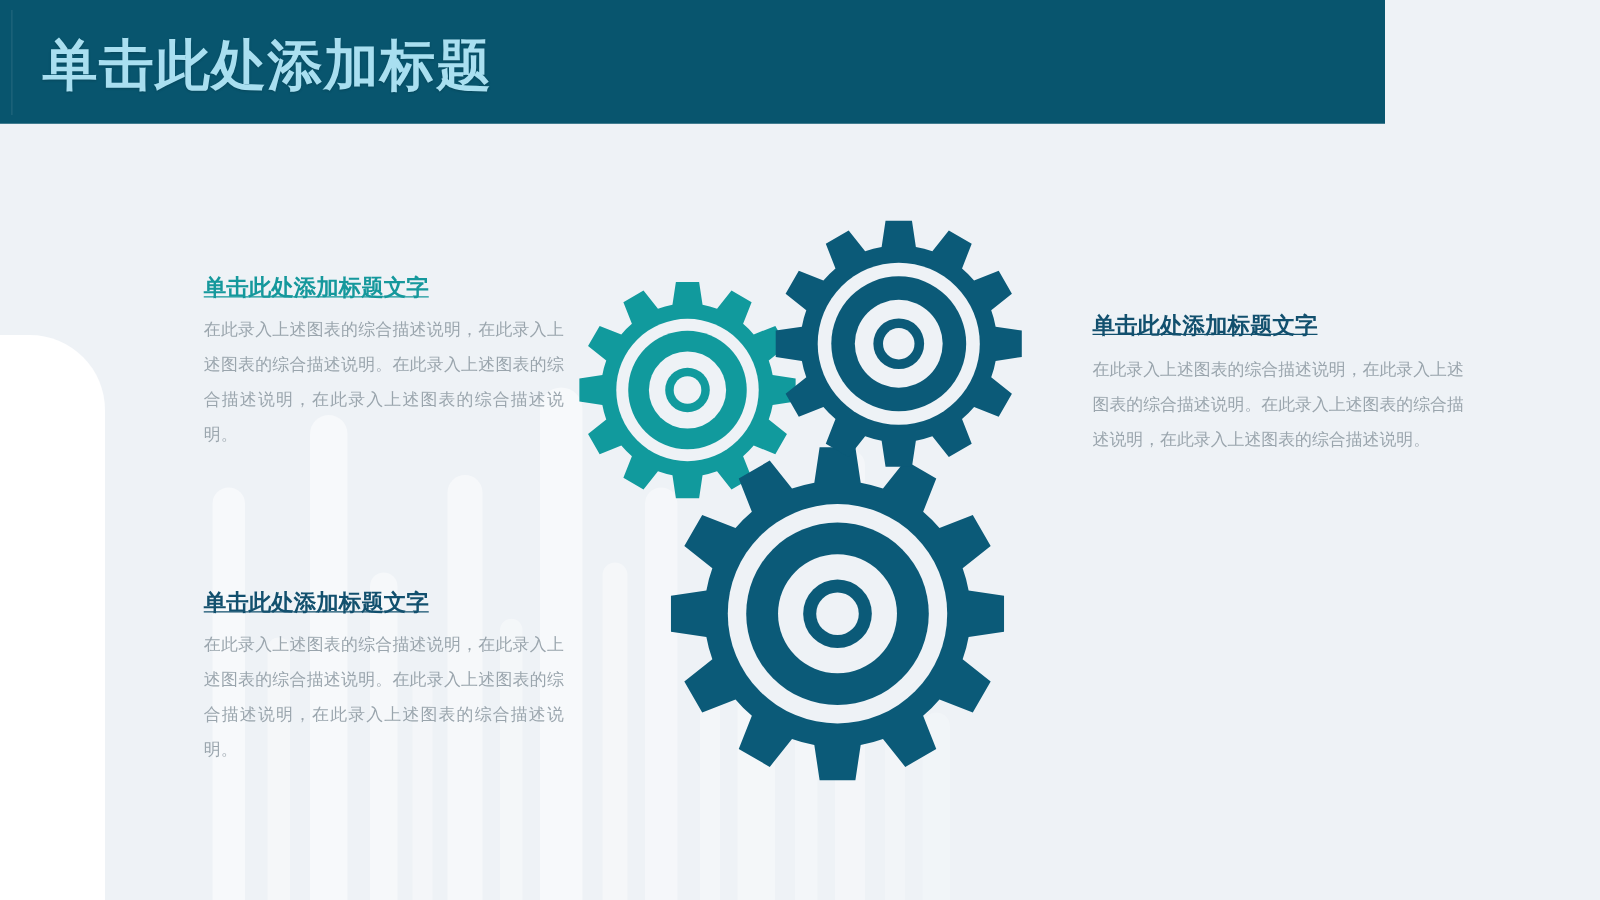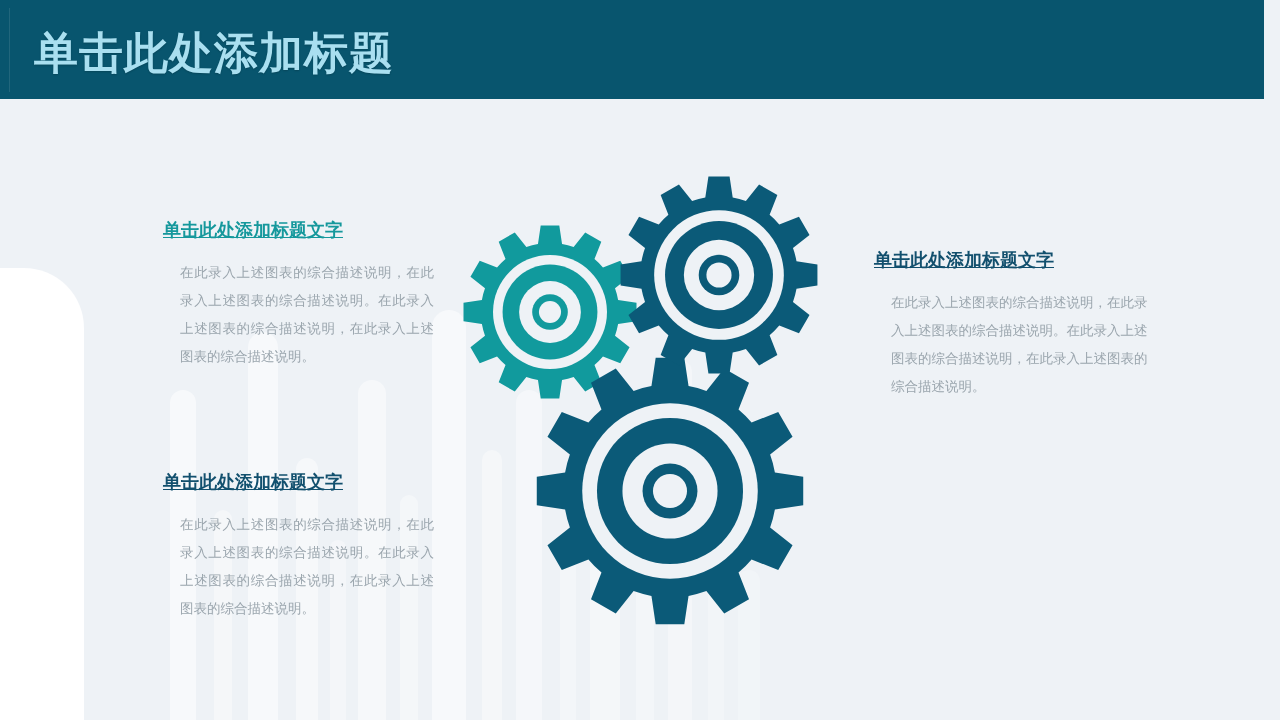--- a/index.html
+++ b/index.html
@@ -8,21 +8,21 @@
     background:#eef2f6;
     font-family:"Liberation Sans","DejaVu Sans",sans-serif;
   }
 
   
   #bg-decor{position:absolute;left:0;top:99px;width:1280px;height:621px;overflow:hidden;}
   .bar{position:absolute;bottom:0;background:#ffffff;border-radius:999px 999px 0 0;}
 
   
   #header{
-    position:absolute;left:0;top:0;width:1264px;height:99px;
+    position:absolute;left:0;top:0;width:1108px;height:99px;
     background:#08556e;
   }
   #header-accent-line{
     position:absolute;left:9px;top:8px;width:1px;height:84px;
     background:rgba(255,255,255,0.10);
   }
   #slide-title{
     position:absolute;left:34px;top:26px;
     font-size:44px;font-weight:bold;color:#a9dff0;
     letter-spacing:1px;line-height:54px;white-space:nowrap;
@@ -35,21 +35,21 @@
 
   
   .block{position:absolute;}
   .block-title{
     font-size:18px;font-weight:bold;line-height:24px;
     margin:0 0 8px 0;white-space:nowrap;text-decoration:underline;
   }
   .block-title.teal{color:#15989c;}
   .block-title.navy{color:#12506e;}
   .block-body{
-    font-size:13.5px;color:#9aa5ad;line-height:28px;margin:17px;
+    font-size:13.5px;color:#9aa5ad;line-height:28px;margin:0;
   }
   .block-body.just{text-align:justify;text-align-last:left;}
 
   #block-top-left{left:163px;top:218px;width:288px;}
   #block-bottom-left{left:163px;top:470px;width:288px;}
   #block-right{left:874px;top:248px;width:300px;}
   #block-right .block-title{margin-bottom:10px;}
 </style>
 </head>
 <body style="background: rgb(238, 242, 246);">

